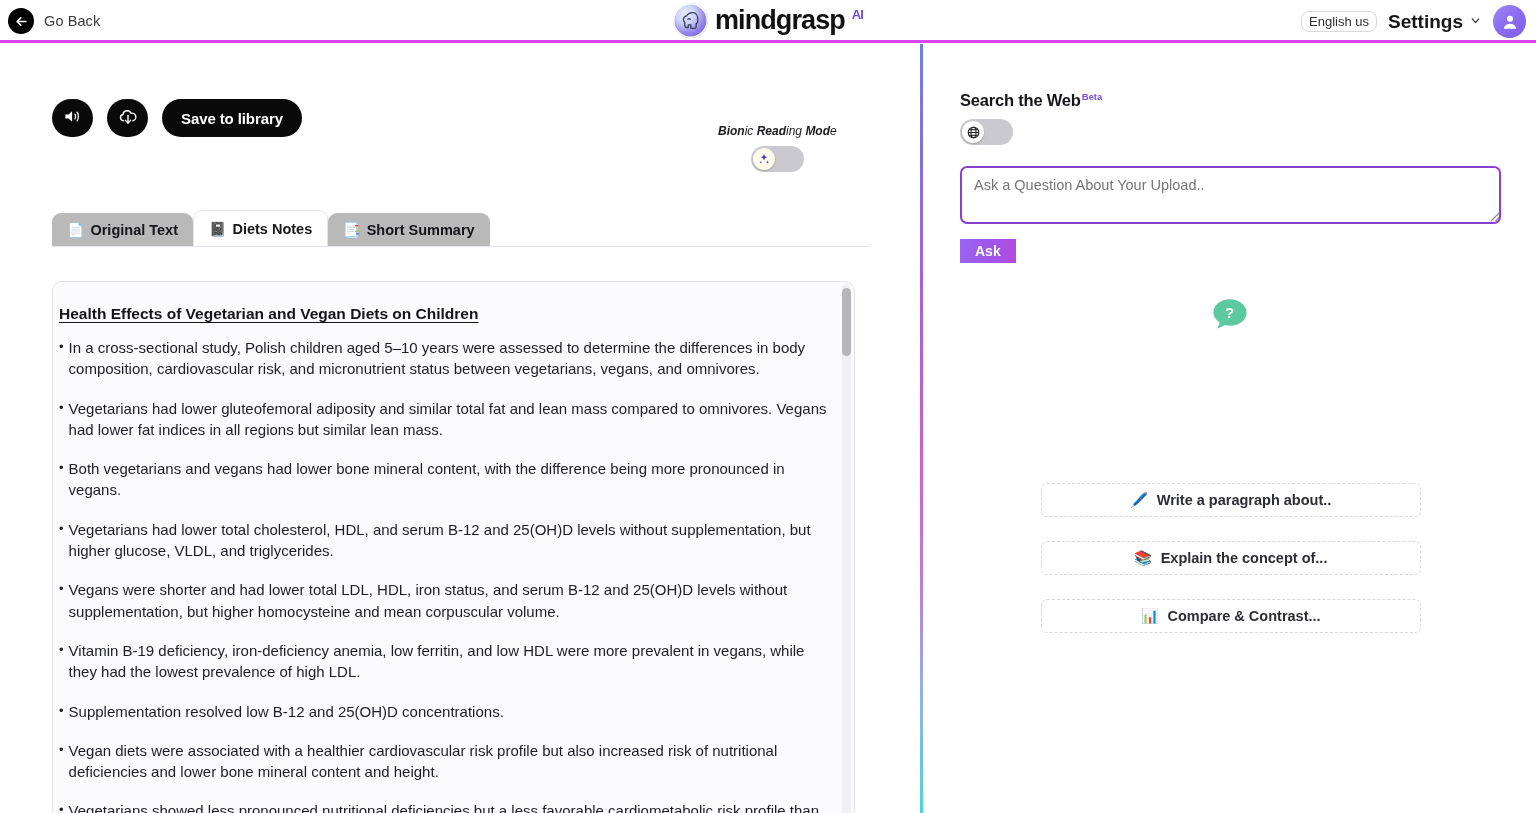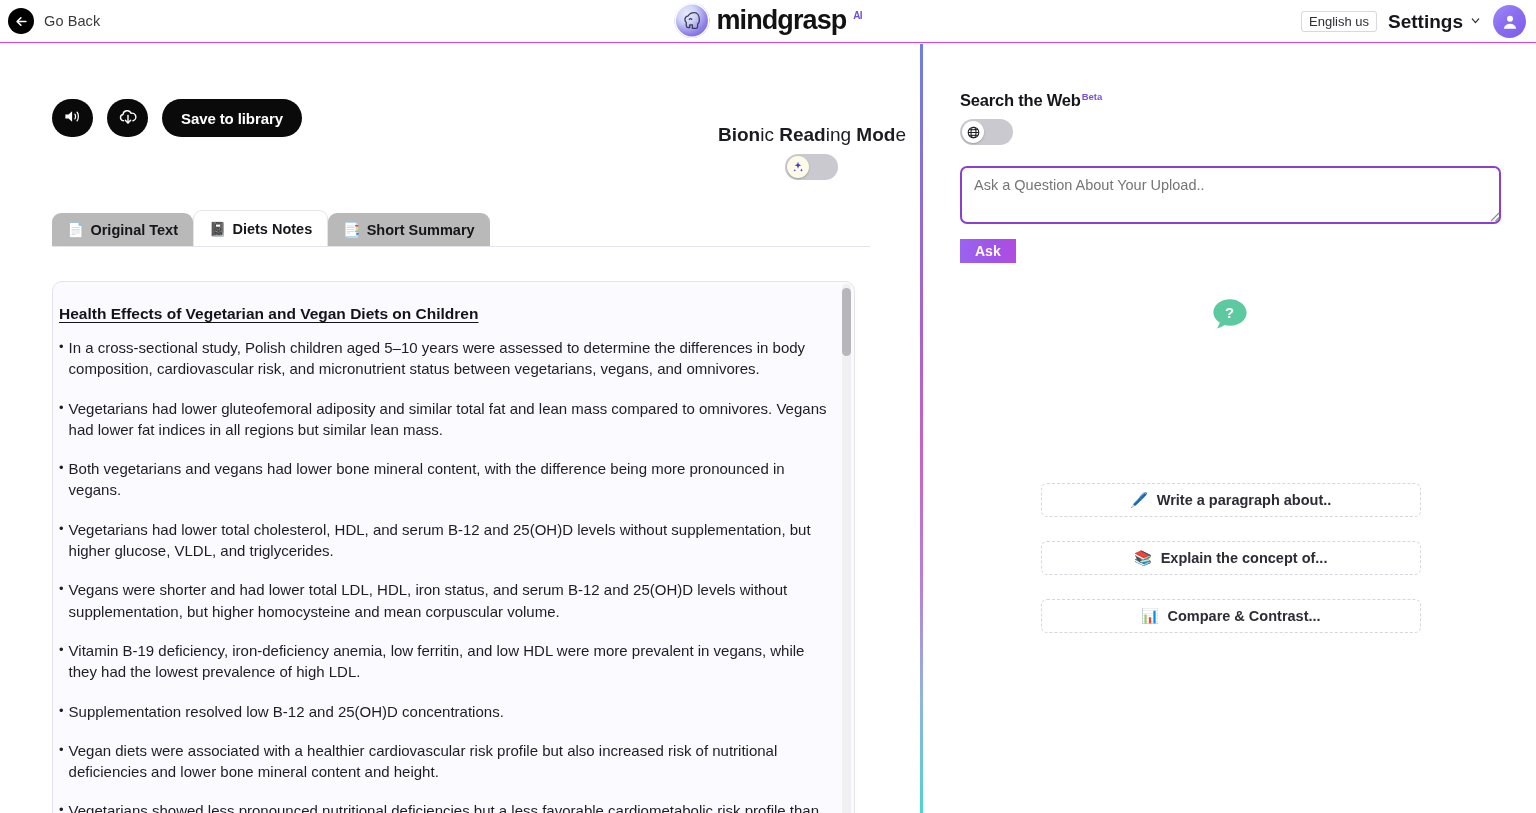--- a/index.html
+++ b/index.html
@@ -8,21 +8,21 @@
     background: #ffffff;
     font-family: "Liberation Sans", sans-serif;
     overflow: hidden;
   }
 
   
   #topbar {
     position: absolute; top: 0; left: 0;
     width: 1536px; height: 43px;
     background: #ffffff;
-    border-bottom: 1px solid #d946ef;
+    border-bottom: 3px solid #d946ef;
   }
   #go-back-wrap {
     position: absolute; left: 8px; top: 8px;
     display: flex; align-items: center; gap: 10px;
     cursor: pointer;
   }
   .circle-back {
     width: 26px; height: 26px; border-radius: 50%;
     background: #000; display: flex; align-items: center; justify-content: center;
   }
@@ -38,30 +38,30 @@
     width: 35px; height: 35px; border-radius: 50%;
     background: radial-gradient(circle at 35% 30%, #e8e9fb 0%, #cfd4f7 28%, #8f7fe8 62%, #6f5fd8 88%);
     display:flex; align-items:center; justify-content:center;
     box-shadow: 0 0 0 1.5px #ffffff inset;
   }
   #logo-text {
     font-size: 27px; font-weight: 700; color: #121212;
     letter-spacing: -0.9px; line-height: 1;
   }
   #logo-sup {
-    font-size: 10px; font-weight: 700; color: #6f4fd8;
+    font-size: 13px; font-weight: 700; color: #6f4fd8;
     vertical-align: super; margin-left: 7px;
   }
 
   #topbar-right {
     position: absolute; right: 10px; top: 5px;
     display: flex; align-items: center; gap: 11px;
   }
   #lang-pill {
-    border: 1px solid #d8d8de; border-radius: 3px;
+    border: 1px solid #d8d8de; border-radius: 8px;
     padding: 2px 7px; font-size: 13px; color: #2f2f35;
     cursor: pointer; background: #fff;
   }
   #settings-wrap { display:flex; align-items:center; gap:6px; cursor:pointer; }
   #settings-label { font-size: 19px; font-weight: 700; color: #16161c; }
   #avatar {
     width: 33px; height: 33px; border-radius: 50%;
     background: linear-gradient(140deg, #9e8bf5 0%, #8b6ef0 45%, #7b5ee8 100%);
     display:flex; align-items:center; justify-content:center;
   }
@@ -82,21 +82,21 @@
     display: flex; align-items: center; justify-content: center;
     cursor: pointer; border: none;
   }
   .pill-icon { width: 41px; }
   #save-library-btn { padding: 0 19px; color: #fff; font-size: 15px; font-weight: 700; letter-spacing: -.1px; }
 
   #bionic-wrap {
     position: absolute; left: 718px; top: 80px;
     display: flex; flex-direction: column; align-items: center; gap: 8px;
   }
-  #bionic-label { font-size: 19px; color: #1b1b22; white-space: nowrap; }
+  #bionic-label { font-size: 12px; color: #1b1b22; white-space: nowrap; font-style: italic; }
   #bionic-label b { font-weight: 700; }
   .toggle {
     width: 53px; height: 26px; border-radius: 13px; background: #c9c9cf;
     display: flex; align-items: center; padding: 2px; cursor: pointer; position: relative;
   }
   .toggle .knob {
     width: 22px; height: 22px; border-radius: 50%; background: #fff;
     display: flex; align-items: center; justify-content: center;
     box-shadow: 0 1px 2px rgba(0,0,0,.22);
   }

